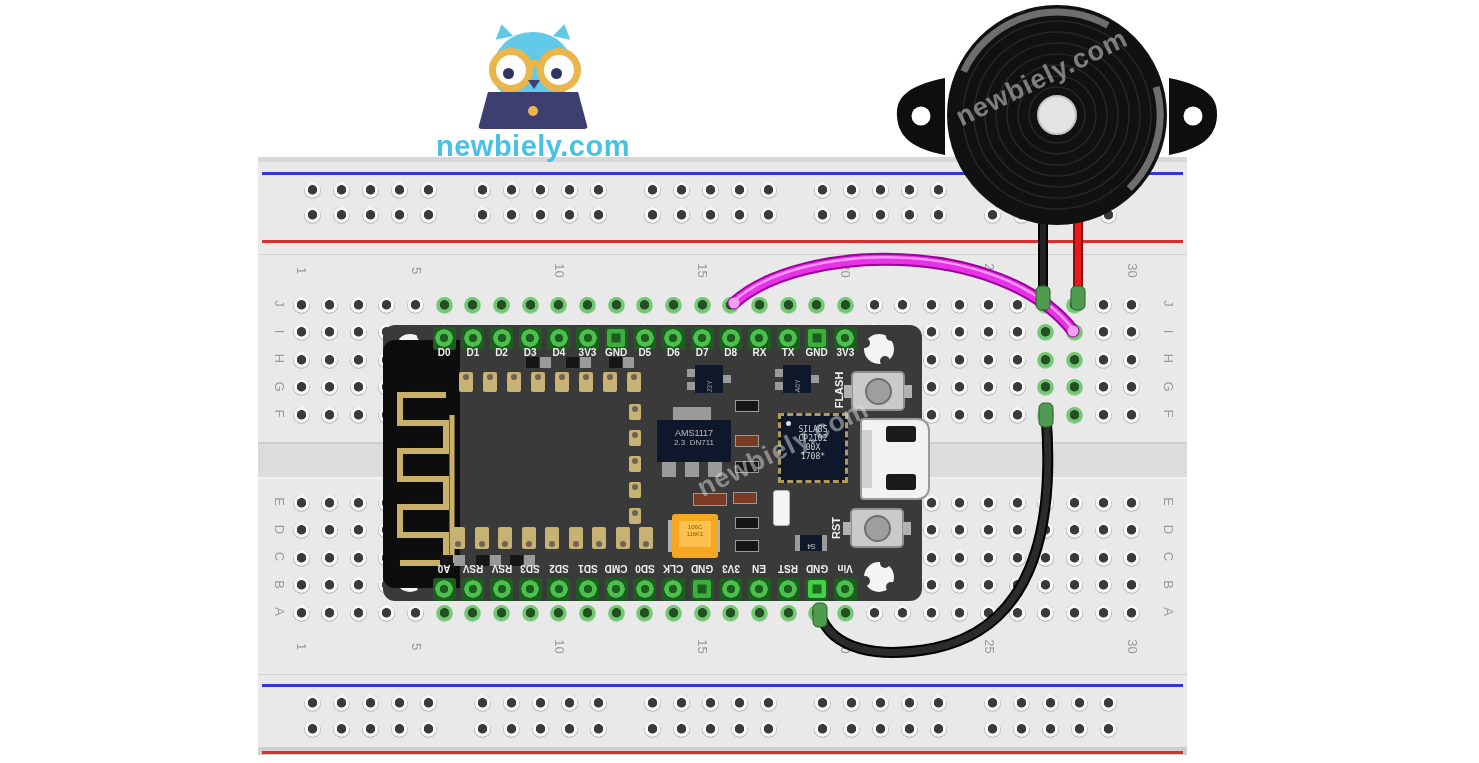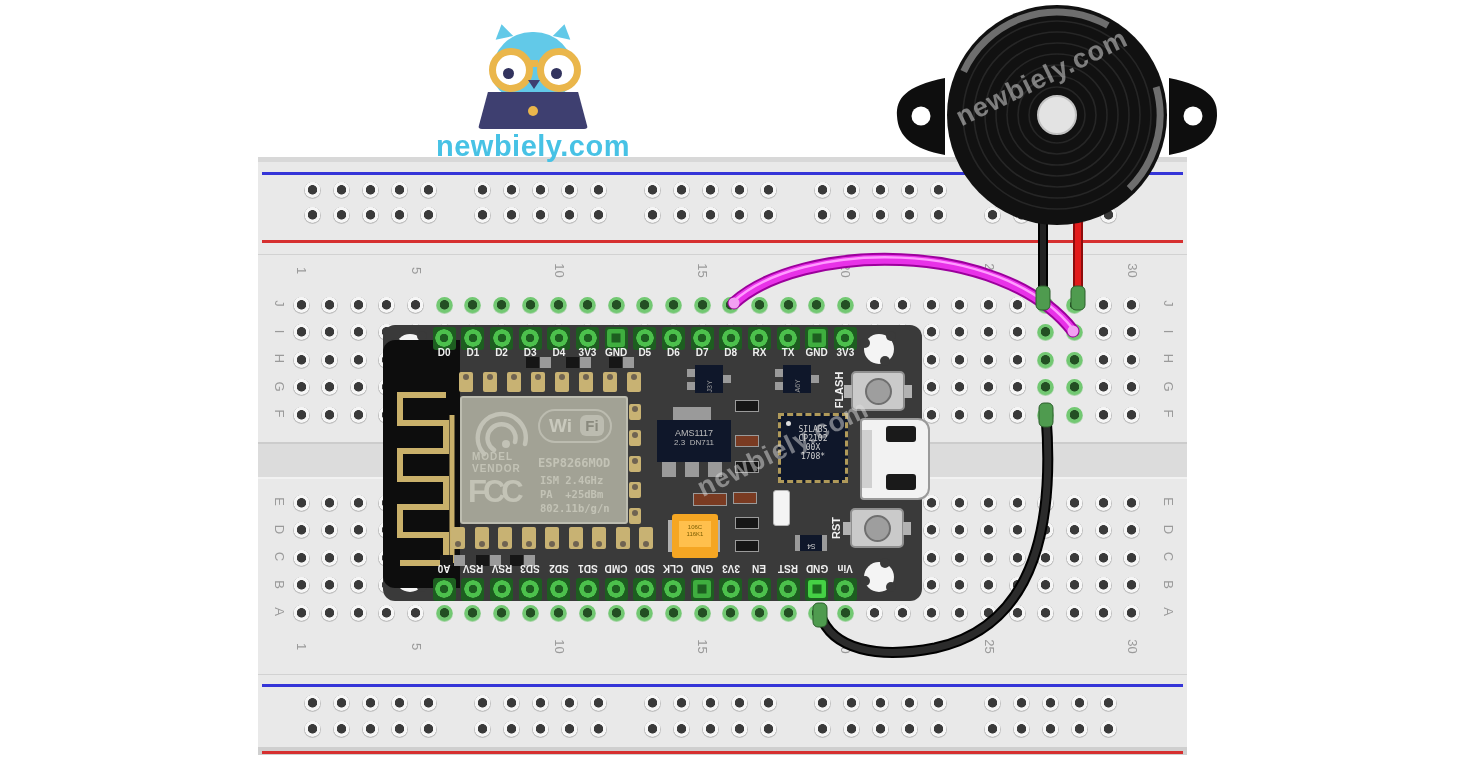--- a/index.html
+++ b/index.html
@@ -539,38 +539,20 @@
         <i style="left:22px;top:20px;"></i>
         <i style="left:16px;top:-4px;"></i>
       </div>
 
     <div class="abs" style="left:0;top:15px;width:77px;height:248px;background:#0d0d0d;border-radius:12px 0 0 12px;"></div>
     <svg width="539" height="276">
       <path d="M 63,70 H 17 V 98 H 63 V 126 H 17 V 154 H 63 V 182 H 17 V 210 H 63 V 238 H 17" stroke="#c9b06a" stroke-width="6" fill="none"></path>
       <path d="M 69,238 V 90" stroke="#c9b06a" stroke-width="5" fill="none"></path>
     </svg>
 
-    <div id="module">
-      <svg width="70" height="60" style="left:8px;top:8px;">
-        <path d="M 14,48 A 24 24 0 1 1 55,38" stroke="#c2c2b6" stroke-width="4.5" fill="none" stroke-linecap="round"></path>
-        <path d="M 24,44 A 14 14 0 1 1 45,36" stroke="#c2c2b6" stroke-width="4.5" fill="none" stroke-linecap="round"></path>
-        <circle cx="36" cy="38" r="4" fill="#c2c2b6"></circle>
-      </svg>
-      <div id="wifi-logo">
-        <span class="wi">Wi</span>
-        <span class="fi">Fi</span>
-      </div>
-      <div class="mod-txt" style="left:10px;top:53px;font-size:10px;font-weight:bold;letter-spacing:1px;">MODEL</div>
-      <div class="mod-txt" style="left:10px;top:65px;font-size:10px;font-weight:bold;letter-spacing:1px;">VENDOR</div>
-      <div class="mod-txt mono" style="left:76px;top:58px;font-size:12px;font-weight:bold;">ESP8266MOD</div>
-      <div class="mod-txt" style="left:6px;top:76px;font-size:31px;font-weight:bold;letter-spacing:-4px;">FCC</div>
-      <div class="mod-txt mono" style="left:78px;top:76px;font-size:10.5px;font-weight:bold;">ISM 2.4GHz</div>
-      <div class="mod-txt mono" style="left:78px;top:90px;font-size:10.5px;font-weight:bold;">PA  +25dBm</div>
-      <div class="mod-txt mono" style="left:78px;top:104px;font-size:10.5px;font-weight:bold;">802.11b/g/n</div>
-    </div>
 
     <div class="abs" style="left:290px;top:82px;width:38px;height:22px;background:#9a9a9a;"></div>
     <div class="chip" style="left:274px;top:95px;width:74px;height:42px;text-align:center;">
       <div style="font-size:9px;margin-top:8px;color:#bbb;">AMS1117</div>
       <div style="font-size:8px;color:#bbb;white-space:pre;">2.3  DN711</div>
     </div>
     <div class="abs" style="left:279px;top:137px;width:14px;height:15px;background:#9a9a9a;"></div>
     <div class="abs" style="left:302px;top:137px;width:14px;height:15px;background:#9a9a9a;"></div>
     <div class="abs" style="left:325px;top:137px;width:14px;height:15px;background:#9a9a9a;"></div>
 

